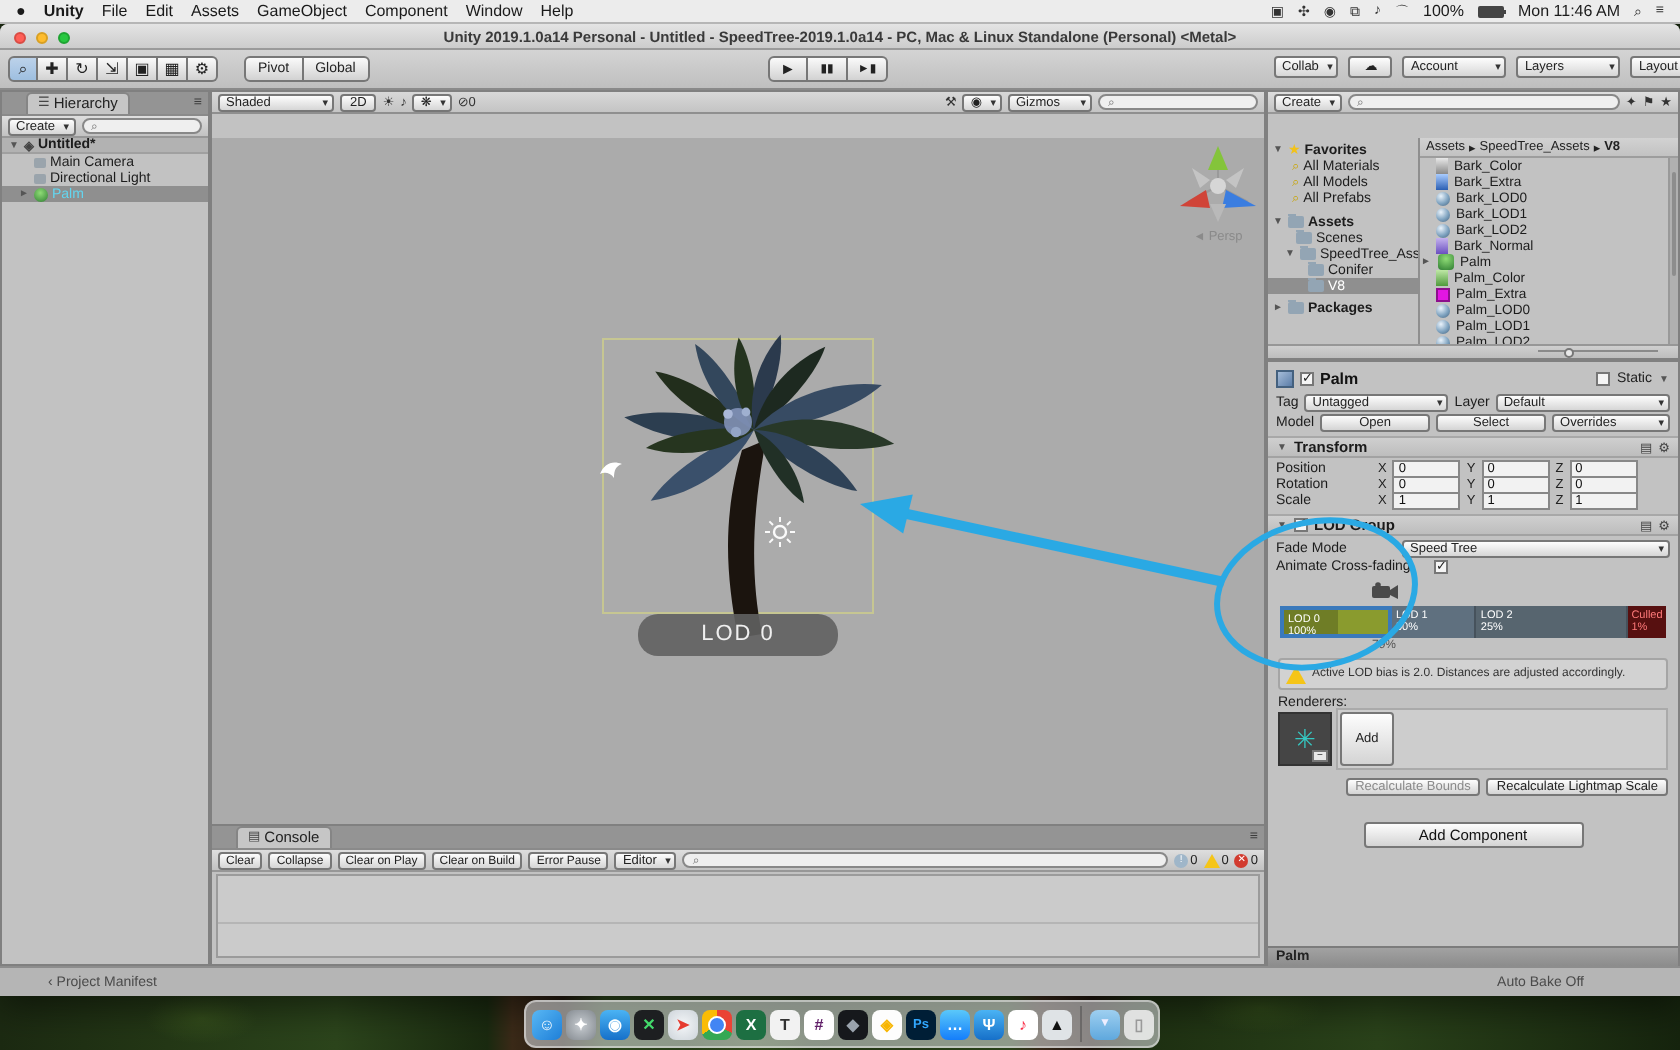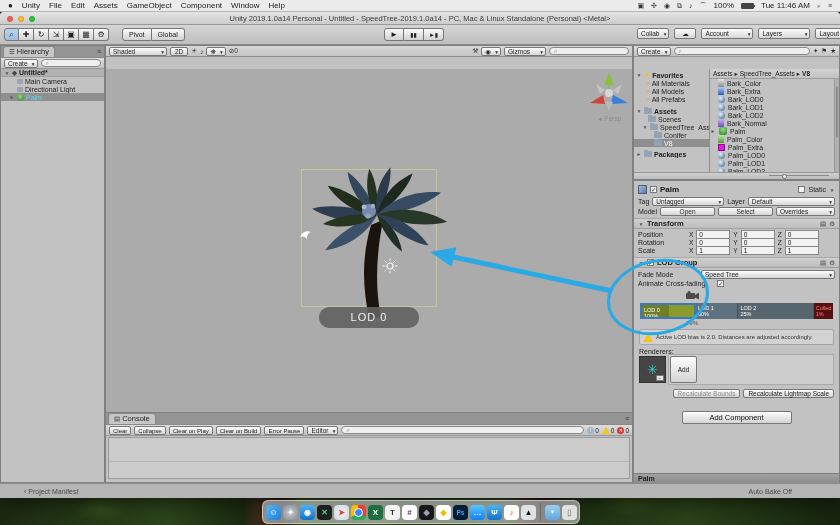--- a/index.html
+++ b/index.html
@@ -14,32 +14,32 @@
       radial-gradient(50px 20px at 45% 99%, #54762a55, transparent 70%),
       radial-gradient(45px 18px at 75% 96%, #42611f66, transparent 70%),
       linear-gradient(90deg,#1c2a12 0,#243816 10%,#2c451c 20%,#1a2a10 29%,#3b2a18 30.5%,#241a10 33.5%,#2c451c 36%,#223414 48%,#2a421a 60%,#38281a 62%,#20160e 65%,#1e3012 68%,#2a421a 82%,#16240e 100%);
   }
 
   
   .menubar { position:absolute; left:0; top:0; width:840px; height:12px; background:#ececec;
     border-bottom:1px solid #b6b6b6; display:flex; align-items:center; gap:9px; padding:0 8px;
     font-size:8px; color:#1a1a1a; z-index:10; }
   .menubar .apple { font-size:8px; }
-  .menubar .bold { font-weight:normal; }
+  .menubar .bold { font-weight:bold; }
   .mi { white-space:nowrap; }
   .mright { margin-left:auto; display:flex; align-items:center; gap:7px; }
   .si { font-size:7px; color:#333; }
   .batt { width:13px; height:6px; border:1px solid #444; border-radius:1px; position:relative; background:#444; }
   .batt::after { content:""; position:absolute; right:-2px; top:1px; width:1px; height:2px; background:#444; }
 
   
   #window { position:absolute; left:0; top:12px; width:840px; height:486px; background:#b9b9b9;
     border-radius:4px 4px 0 0; box-shadow:0 6px 18px rgba(0,0,0,.5); z-index:5; }
   .titlebar { position:absolute; left:0; top:0; width:100%; height:13px;
-    background:linear-gradient(#e4e4e4,#cccccc); border-bottom:1px solid #9a9a9a; border-radius:4px 4px 0 0; }
+    background:linear-gradient(#e4e4e4,#cccccc); border-bottom:1px solid #9a9a9a; border-radius:4px 4px 0 0;font-weight:bold; }
   .lights { position:absolute; left:7px; top:3.5px; display:flex; gap:5px; }
   .light { width:6px; height:6px; border-radius:50%; }
   .l-red{background:#ff5f57;border:0.5px solid #d94c44;} .l-yel{background:#febc2e;border:0.5px solid #d8a023;} .l-grn{background:#28c840;border:0.5px solid #1ea432;}
   .wtitle { position:absolute; left:60px; right:60px; top:0; height:13px; line-height:13px; text-align:center;
     font-size:7.5px; color:#3a3a3a; white-space:nowrap; overflow:hidden; }
 
   
   .utoolbar { position:absolute; left:0; top:13px; width:100%; height:20px;
     background:linear-gradient(#d4d4d4,#bfbfbf); border-bottom:1px solid #8a8a8a; }
   .toolgrp { position:absolute; top:3px; display:flex; }
@@ -49,21 +49,21 @@
   .toolgrp .tbtn:last-child { border-radius:0 3px 3px 0; }
   .tbtn.on { background:linear-gradient(#bcd2ea,#9ebfe0); }
   .pill-btn { height:13px; background:linear-gradient(#fafafa,#d2d2d2); border:1px solid #777; border-left-width:0;
     font-size:7px; line-height:12px; padding:0 6px; color:#222; }
   .grp-l { border-left-width:1px !important; border-radius:3px 0 0 3px; }
   .grp-r { border-radius:0 3px 3px 0; }
   .playbtn { width:20px; }
 
   
   .panel { position:absolute; background:#c2c2c2; border:1px solid #808080; }
-  .tabstrip { height:12px; background:#949494; border-bottom:1px solid #8a8a8a; display:flex; align-items:flex-end; padding-left:2px; position:relative; }
+  .tabstrip { height:12px; background:#949494; border-bottom:1px solid #8a8a8a; display:flex; align-items:flex-end; padding-left:12px; position:relative; }
   .tab { background:#c6c6c6; border:1px solid #858585; border-bottom:none; border-radius:3px 3px 0 0;
     font-size:7.5px; height:11px; line-height:10px; padding:0 5px; color:#222; display:flex; align-items:center; gap:2px; white-space:nowrap; }
   .tab.dim { background:#a8a8a8; color:#333; }
   .tabicon { font-size:6.5px; color:#444; }
   .striptools { position:absolute; right:3px; top:2px; font-size:7px; color:#3c3c3c; }
   .ptool { height:11px; background:linear-gradient(#dedede,#c2c2c2); border-bottom:1px solid #979797;
     display:flex; align-items:center; gap:3px; padding:0 3px; }
   .dd { background:linear-gradient(#fdfdfd,#d6d6d6); border:1px solid #777; border-radius:2px;
     font-size:6.5px; height:9px; line-height:8px; padding:0 9px 0 3px; position:relative; color:#222; white-space:nowrap; }
   .dd::after { content:"▾"; position:absolute; right:2px; top:0; font-size:5.5px; color:#333; }
@@ -202,21 +202,21 @@
     <span class="mi">Help</span>
     <div class="mright">
       <span class="si">▣</span>
       <span class="si">✣</span>
       <span class="si">◉</span>
       <span class="si">⧉</span>
       <span class="si">♪</span>
       <span class="si">⌒</span>
       <span class="mi">100%</span>
       <span class="batt"></span>
-      <span class="mi">Tue 11:46 AM</span>
+      <span class="mi">Mon 11:46 AM</span>
       <span class="si">⌕</span>
       <span class="si">≡</span>
     </div>
   </div>
 
   <div id="window">
     <div class="titlebar">
       <div class="lights">
         <span class="light l-red"></span>
         <span class="light l-yel"></span>

